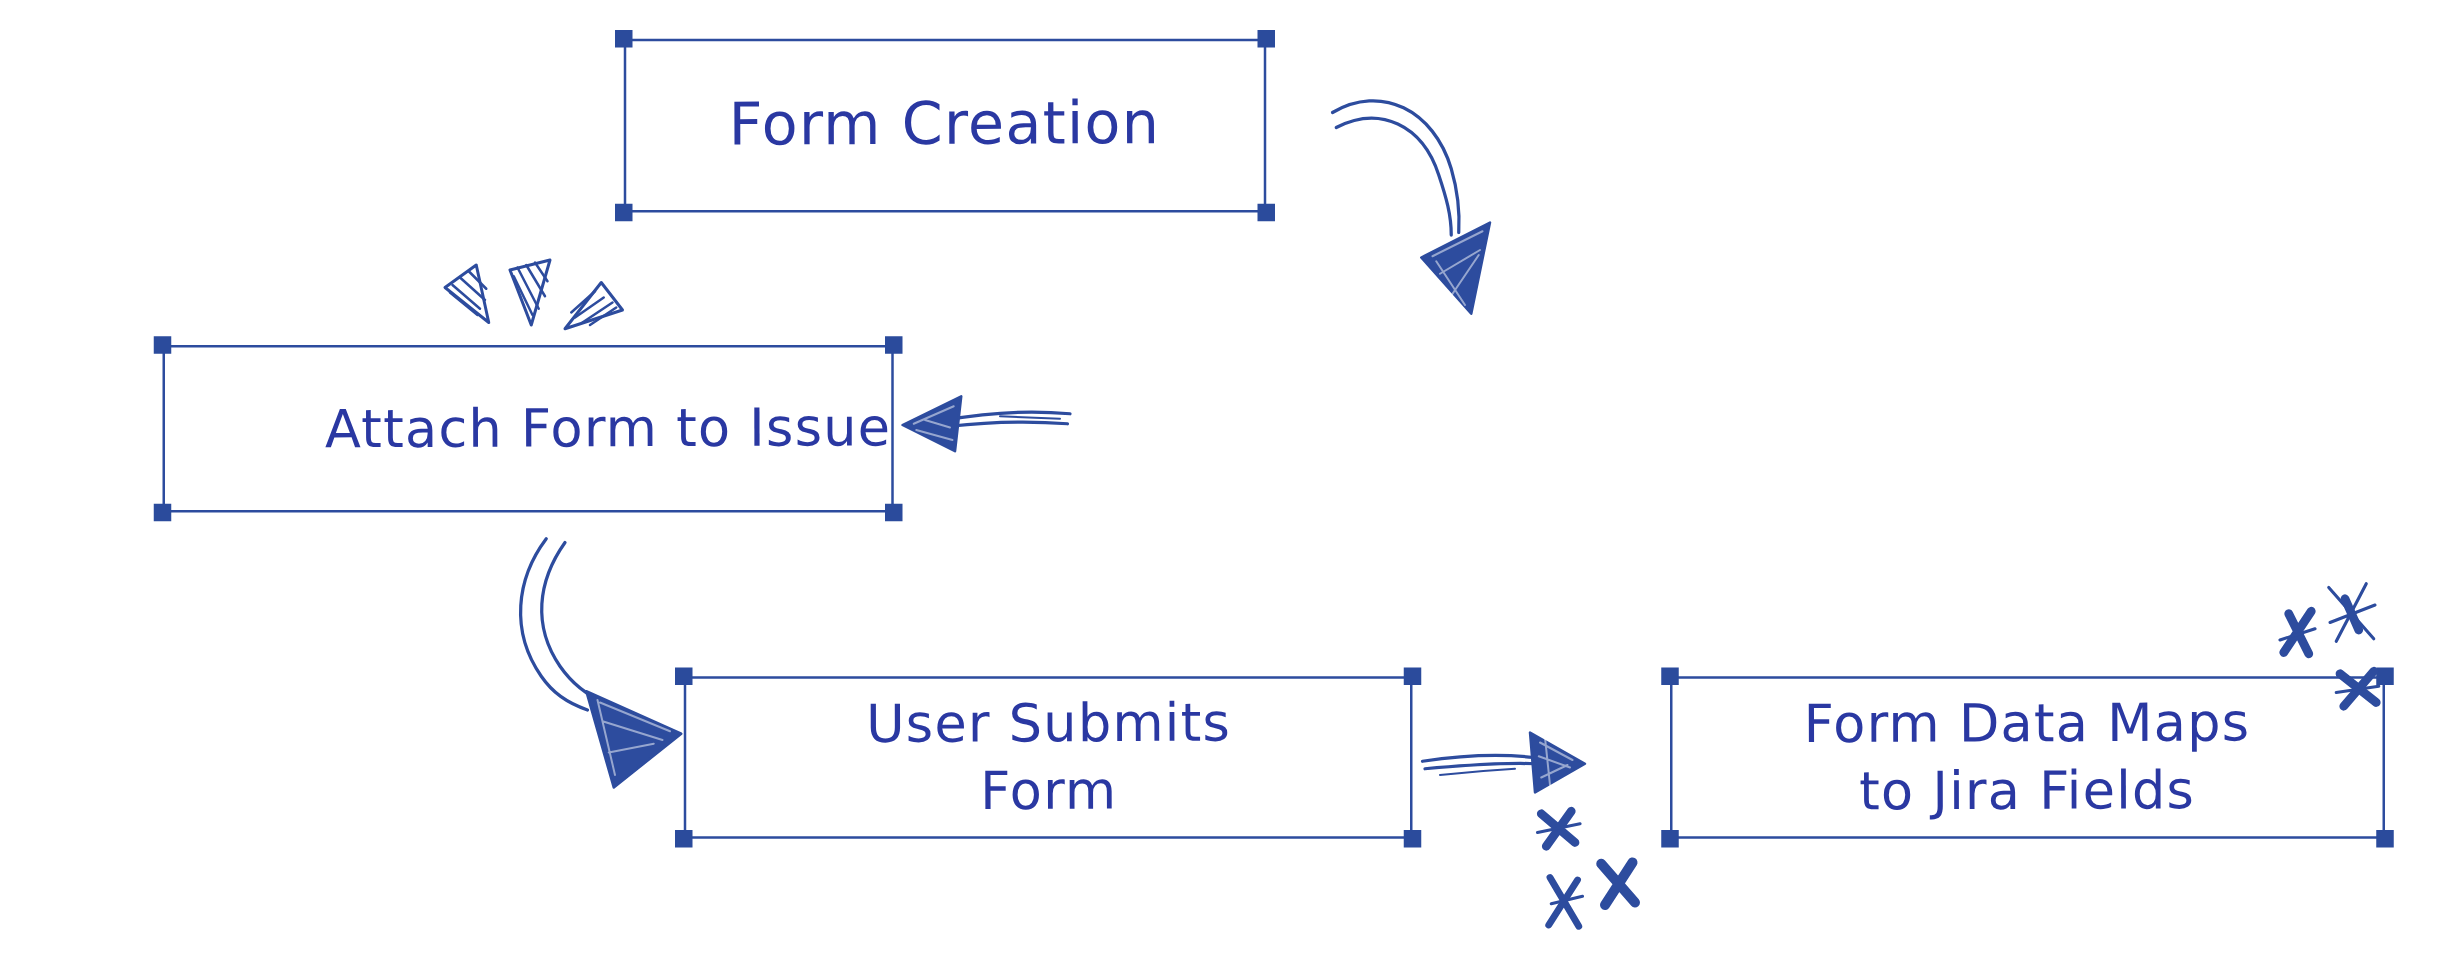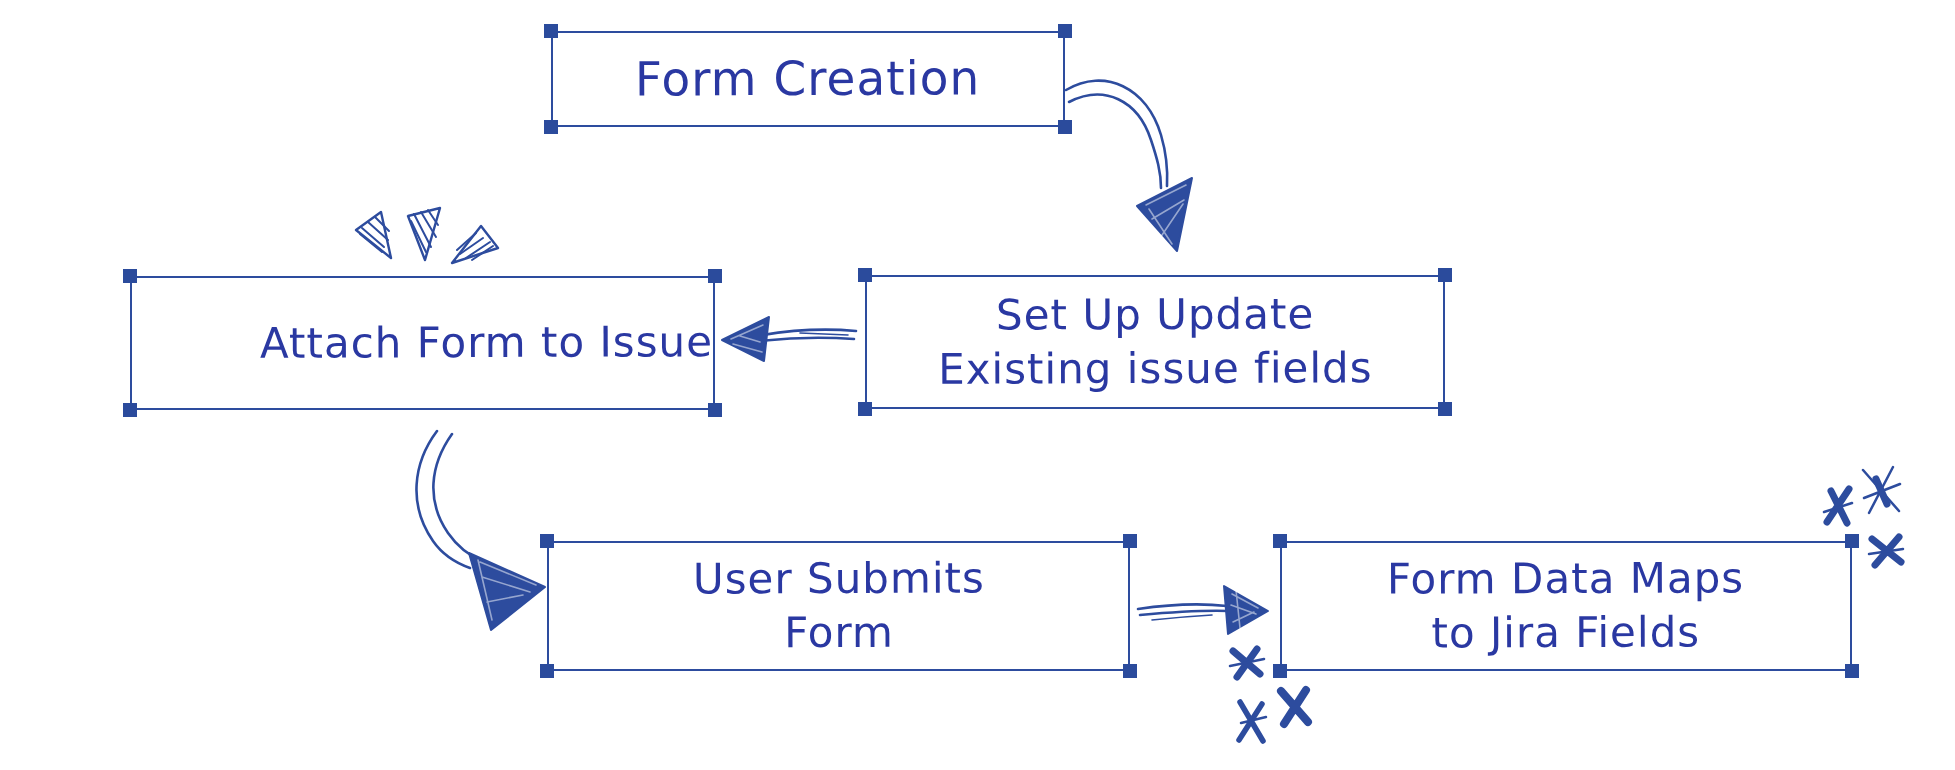--- a/index.html
+++ b/index.html
@@ -29,26 +29,26 @@
   }
   .label{
     color:var(--ink);
     font-size:42px;
     line-height:1.28;
     letter-spacing:1px;
     text-align:center;
     white-space:pre-line;
     transform:rotate(-0.2deg);
   }
-  #box-form-creation{left:551px;top:31px;width:514px;height:96px;}
+  #box-form-creation{left:499px;top:31px;width:514px;height:139px;}
   #box-form-creation .label{font-size:47px;}
   #box-attach{left:130px;top:276px;width:585px;height:134px;justify-content:flex-end;}
   #box-setup{left:865px;top:275px;width:580px;height:134px;}
   #box-user{left:547px;top:541px;width:583px;height:130px;}
-  #box-formdata{left:1280px;top:541px;width:572px;height:130px;}
+  #box-formdata{left:1336px;top:541px;width:572px;height:130px;}
   .handle{
     position:absolute;
     width:14px;height:14px;
     background:var(--handle);
   }
   .h-tl{left:-9px;top:-9px}
   .h-tr{right:-9px;top:-9px}
   .h-bl{left:-9px;bottom:-9px}
   .h-br{right:-9px;bottom:-9px}
   svg.overlay{
@@ -81,28 +81,20 @@
   </div>
 
   <div class="node" id="box-attach">
     <span class="handle h-tl"></span>
     <span class="handle h-tr"></span>
     <span class="handle h-bl"></span>
     <span class="handle h-br"></span>
     <span class="label">Attach Form to Issue</span>
   </div>
 
-  <div class="node" id="box-setup">
-    <span class="handle h-tl"></span>
-    <span class="handle h-tr"></span>
-    <span class="handle h-bl"></span>
-    <span class="handle h-br"></span>
-    <span class="label">Set Up Update
-Existing issue fields</span>
-  </div>
 
   <div class="node" id="box-user">
     <span class="handle h-tl"></span>
     <span class="handle h-tr"></span>
     <span class="handle h-bl"></span>
     <span class="handle h-br"></span>
     <span class="label">User Submits
 Form</span>
   </div>
 

